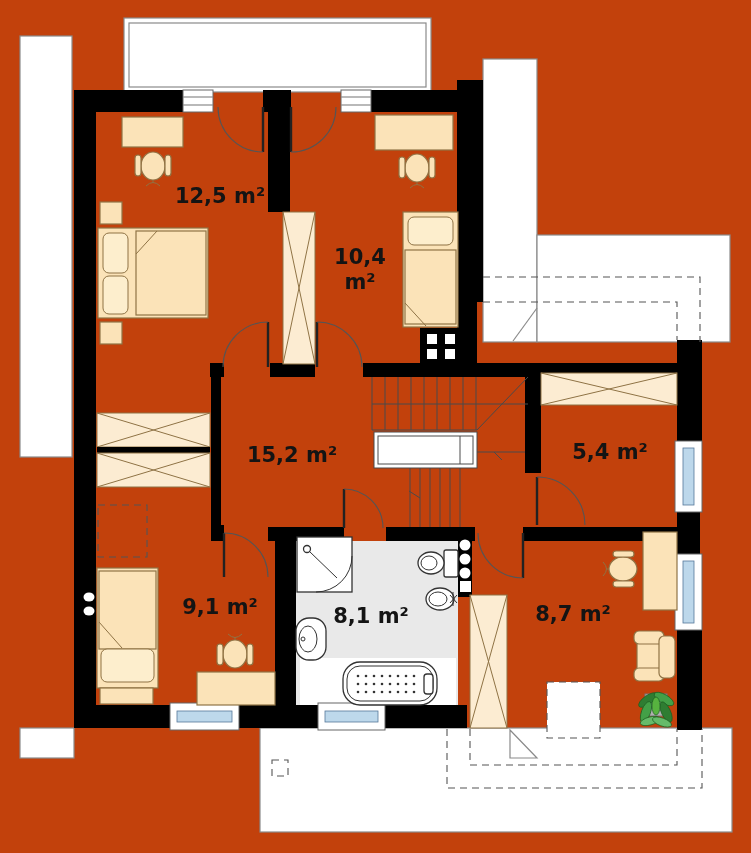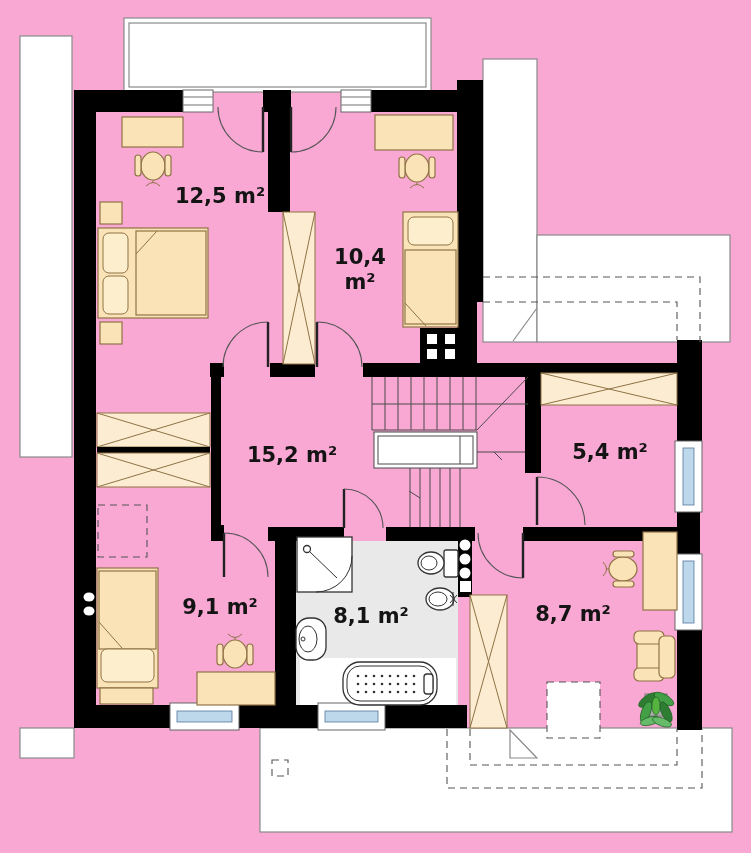--- a/index.html
+++ b/index.html
@@ -1,16 +1,16 @@
 <!DOCTYPE html>
 <html><head>
 <meta charset="utf-8">
 <style>
   html,body{margin:0;padding:0;background:#fff;}
-  #stage{position:relative;width:751px;height:853px;background:#f9a8d4;overflow:hidden;
+  #stage{position:relative;width:751px;height:853px;background:#c2410c;overflow:hidden;
          font-family:"DejaVu Sans",sans-serif;}
   svg{position:absolute;left:0;top:0;}
   .wall{fill:#000;}
   .furn{fill:#fbe3b8;stroke:#8f7345;stroke-width:1.2;}
   .pillow{fill:#fdeecd;stroke:#8f7345;stroke-width:1;}
   .ward{fill:#fcecd2;stroke:#8f7345;stroke-width:1;}
   .wline{stroke:#8f7345;stroke-width:1;fill:none;}
   .fixture{fill:#fff;stroke:#333;stroke-width:1.3;}
   .fixline{stroke:#333;stroke-width:1;fill:none;}
   .thin{stroke:#8a8a8a;stroke-width:1.2;fill:#fff;}

